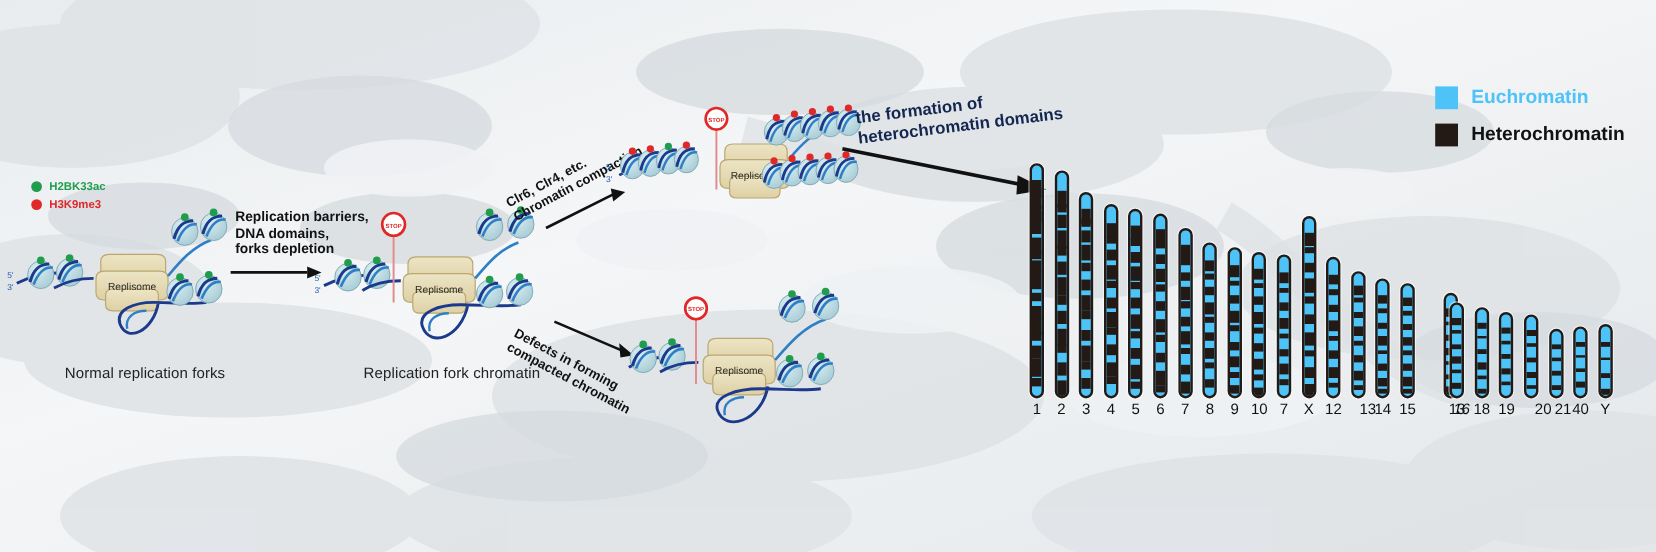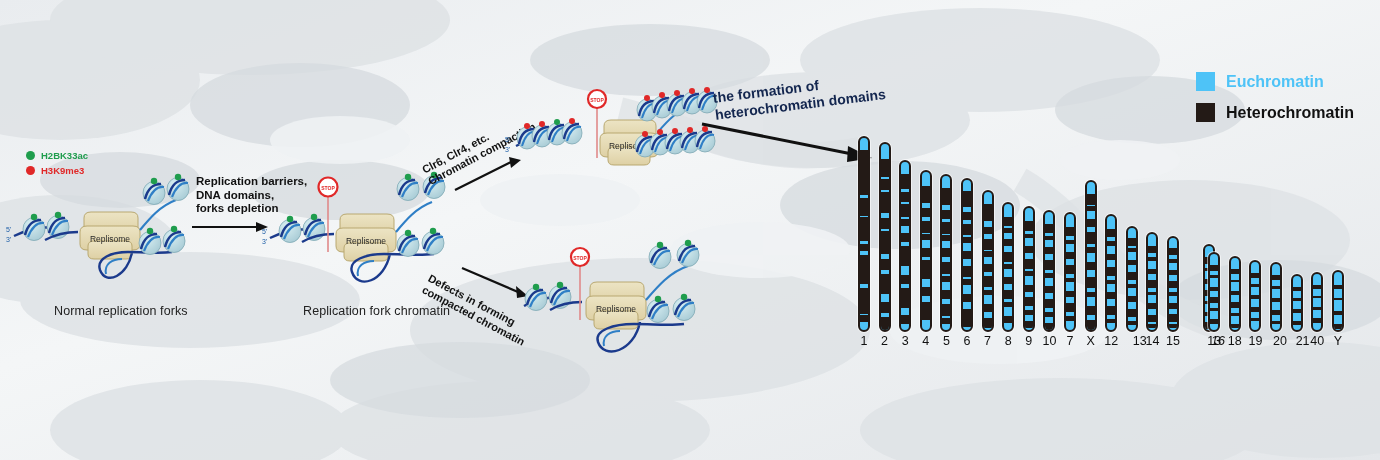--- a/index.html
+++ b/index.html
@@ -778,21 +778,21 @@
       <div class="chrom-col" style="left: 391.4px; width: 12px;">
         <div class="chrom-body" style="width: 12px; height: 72px; background: rgb(78, 195, 247); border: 2.2px solid rgb(35, 26, 22); border-radius: 8px; box-sizing: border-box; overflow: hidden; position: relative; box-shadow: rgba(255, 255, 255, 0.55) 0px 0px 0px 1px;">
           <div style="position: absolute; left: 0px; right: 0px; top: 16%; height: 5.4px; background: rgb(35, 26, 22);"></div>
           <div style="position: absolute; left: 0px; right: 0px; top: 33%; height: 2.736px; background: rgb(35, 26, 22);"></div>
           <div style="position: absolute; left: 0px; right: 0px; top: 49%; height: 3.96px; background: rgb(35, 26, 22);"></div>
           <div style="position: absolute; left: 0px; right: 0px; top: 66%; height: 5.4px; background: rgb(35, 26, 22);"></div>
           <div style="position: absolute; left: 0px; right: 0px; top: 83%; height: 2.736px; background: rgb(35, 26, 22);"></div>
         </div>
         <div class="chrom-lbl">19</div>
       </div>
-      <div class="chrom-col" style="left: 412px; width: 20px;">
+      <div class="chrom-col" style="left: 412px; width: 32px;">
         <div class="chrom-body" style="width: 12px; height: 70px; background: rgb(78, 195, 247); border: 2.2px solid rgb(35, 26, 22); border-radius: 8px; box-sizing: border-box; overflow: hidden; position: relative; box-shadow: rgba(255, 255, 255, 0.55) 0px 0px 0px 1px;">
           <div style="position: absolute; left: 0px; right: 0px; top: 17%; height: 5.25px; background: rgb(35, 26, 22);"></div>
           <div style="position: absolute; left: 0px; right: 0px; top: 34%; height: 2.66px; background: rgb(35, 26, 22);"></div>
           <div style="position: absolute; left: 0px; right: 0px; top: 52%; height: 3.85px; background: rgb(35, 26, 22);"></div>
           <div style="position: absolute; left: 0px; right: 0px; top: 69%; height: 5.25px; background: rgb(35, 26, 22);"></div>
           <div style="position: absolute; left: 0px; right: 0px; top: 87%; height: 2.66px; background: rgb(35, 26, 22);"></div>
         </div>
         <div class="chrom-lbl">20</div>
       </div>
       <div class="chrom-col" style="left: 432.6px; width: 24px;">

